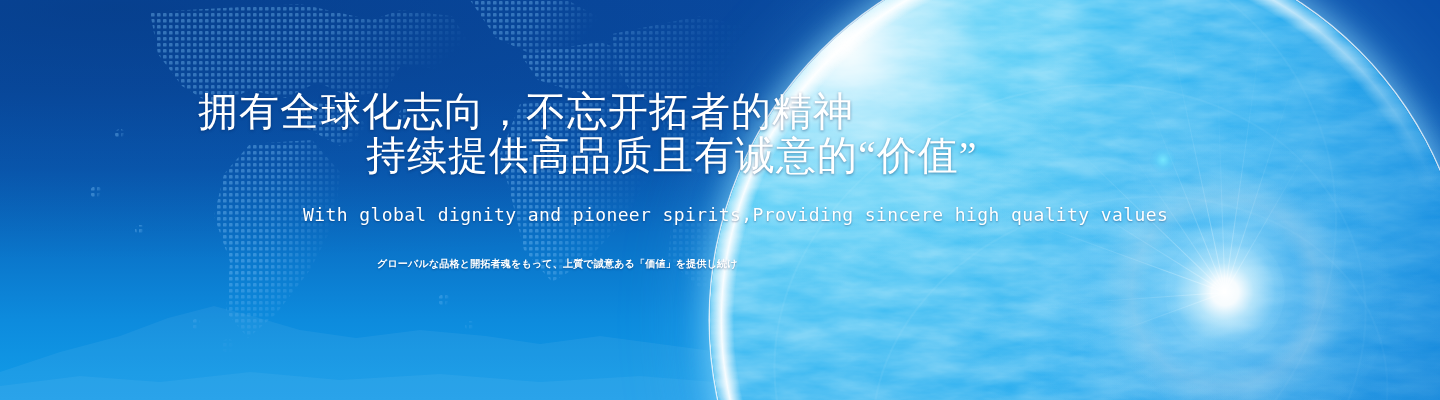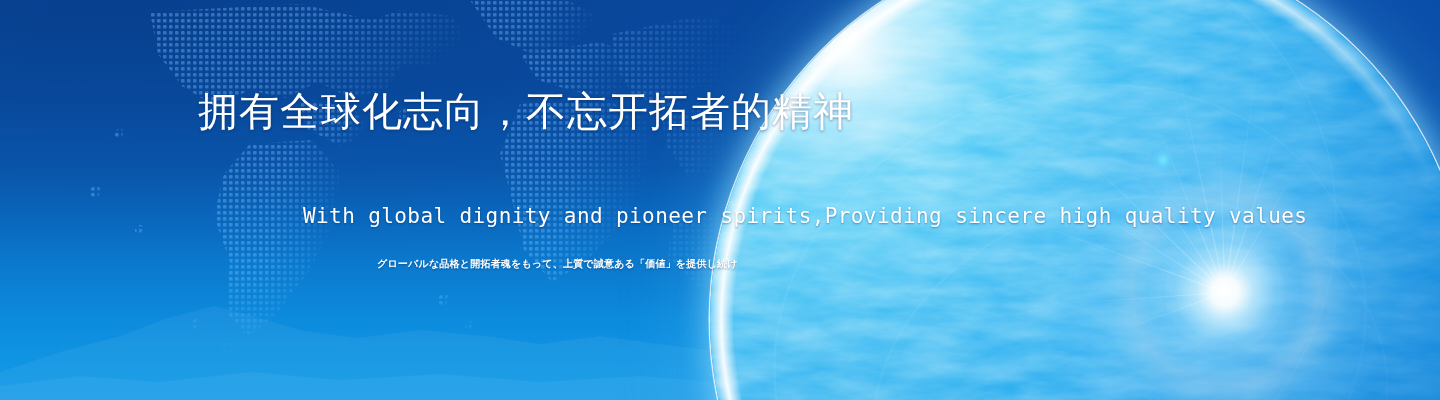--- a/index.html
+++ b/index.html
@@ -184,21 +184,21 @@
   }
   #cn-line-1 { left: 198px; top: 92px; }
   #cn-line-2 { left: 366px; top: 136px; }
 
   #en-line {
     position: absolute;
     left: 303px;
     top: 206px;
     color: #ffffff;
     font-family: "DejaVu Sans Mono", "Liberation Mono", monospace;
-    font-size: 21px;
+    font-size: 18px;
     line-height: 1;
     letter-spacing: 0.4px;
     white-space: nowrap;
     text-shadow: 0 1px 2px rgba(0,30,80,0.4);
   }
 
   #jp-line {
     position: absolute;
     left: 377px;
     top: 259px;
@@ -332,17 +332,18 @@
     <div class="glow g3"></div>
     <div class="glow ring"></div>
     <div class="glow g2"></div>
     <div class="glow g1"></div>
   </div>
 
   <div id="flare-dot"></div>
 
   <div id="copy">
     <div class="cn-line" id="cn-line-1">拥有全球化志向，不忘开拓者的精神</div>
+    <div class="cn-line" id="cn-line-2">持续提供高品质且有诚意的“价值”</div>
     <div id="en-line">With global dignity and pioneer spirits,Providing sincere high quality values</div>
     <div id="jp-line">グローバルな品格と開拓者魂をもって、上質で誠意ある「価値」を提供し続け</div>
   </div>
 
 </div>
 
 </body></html>

